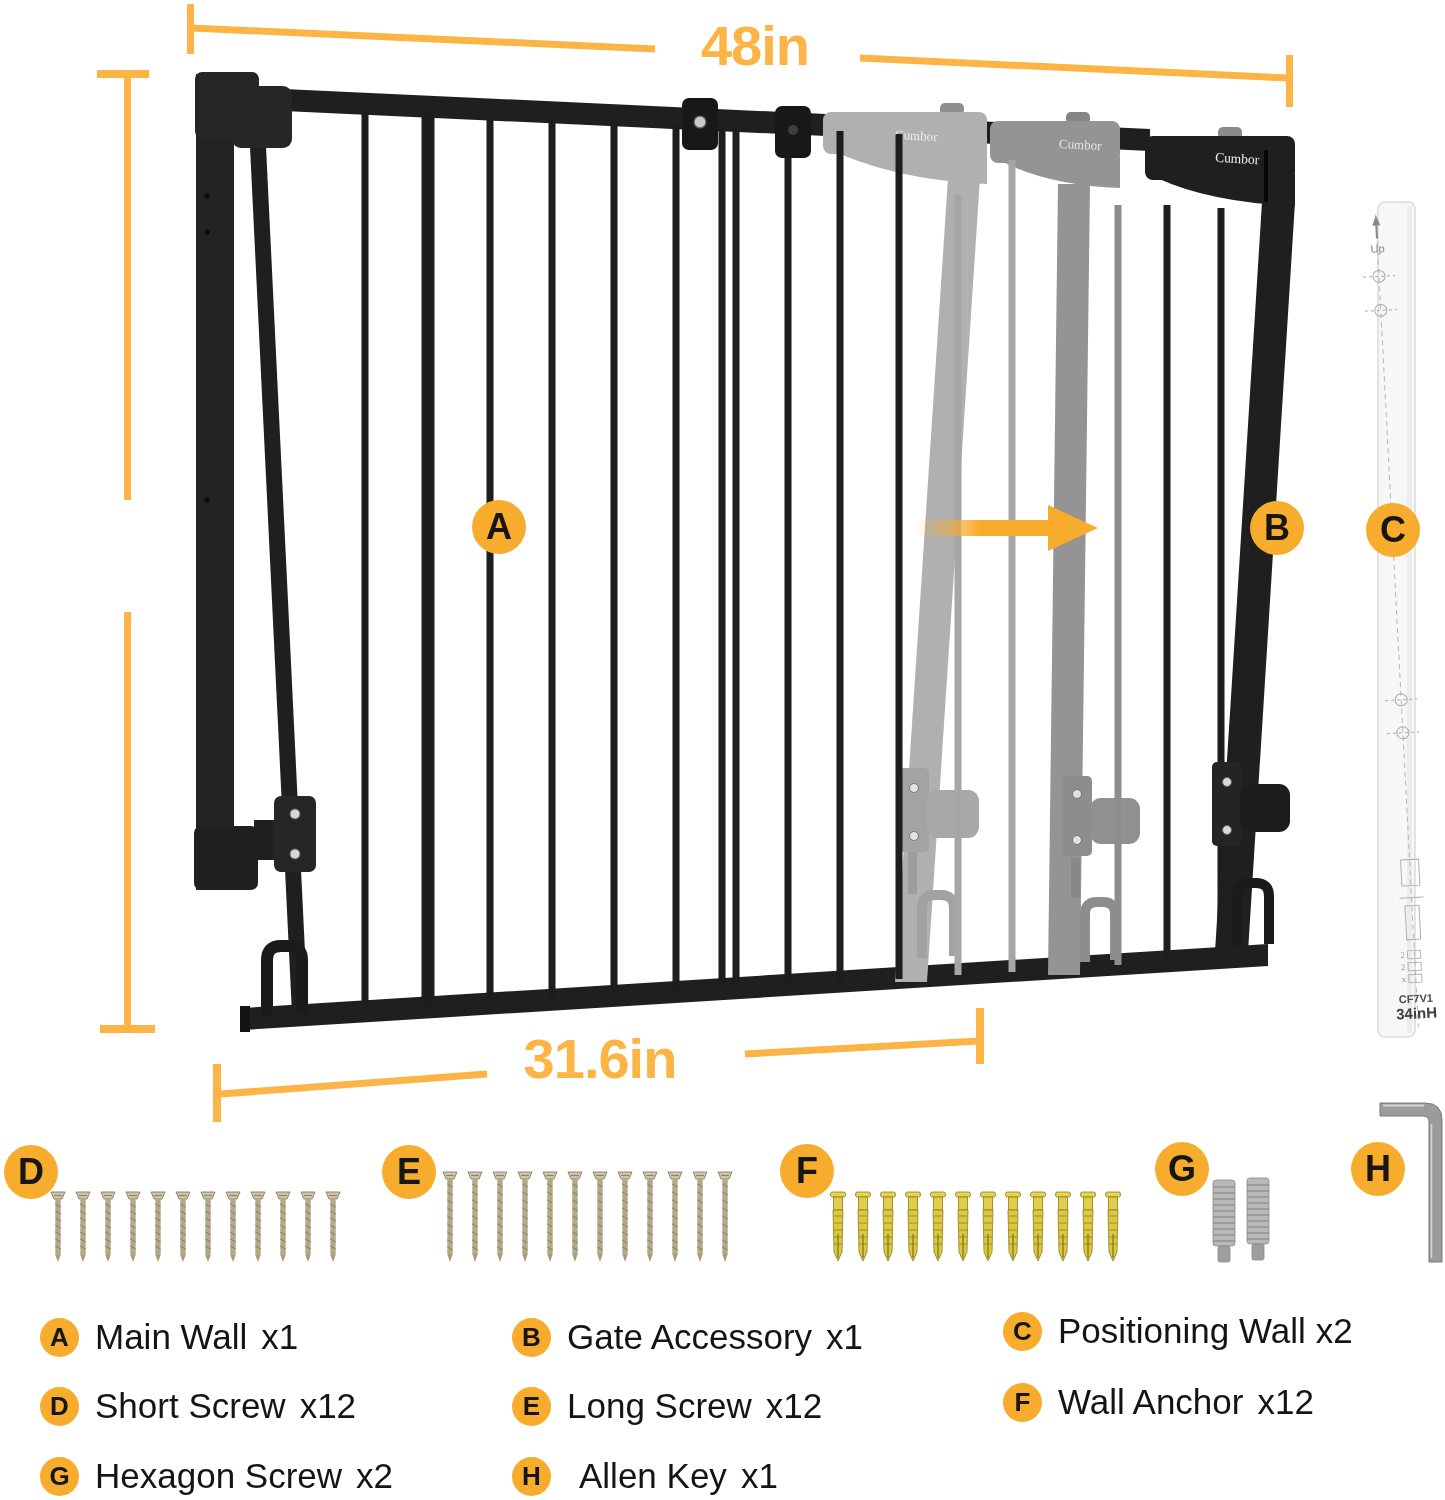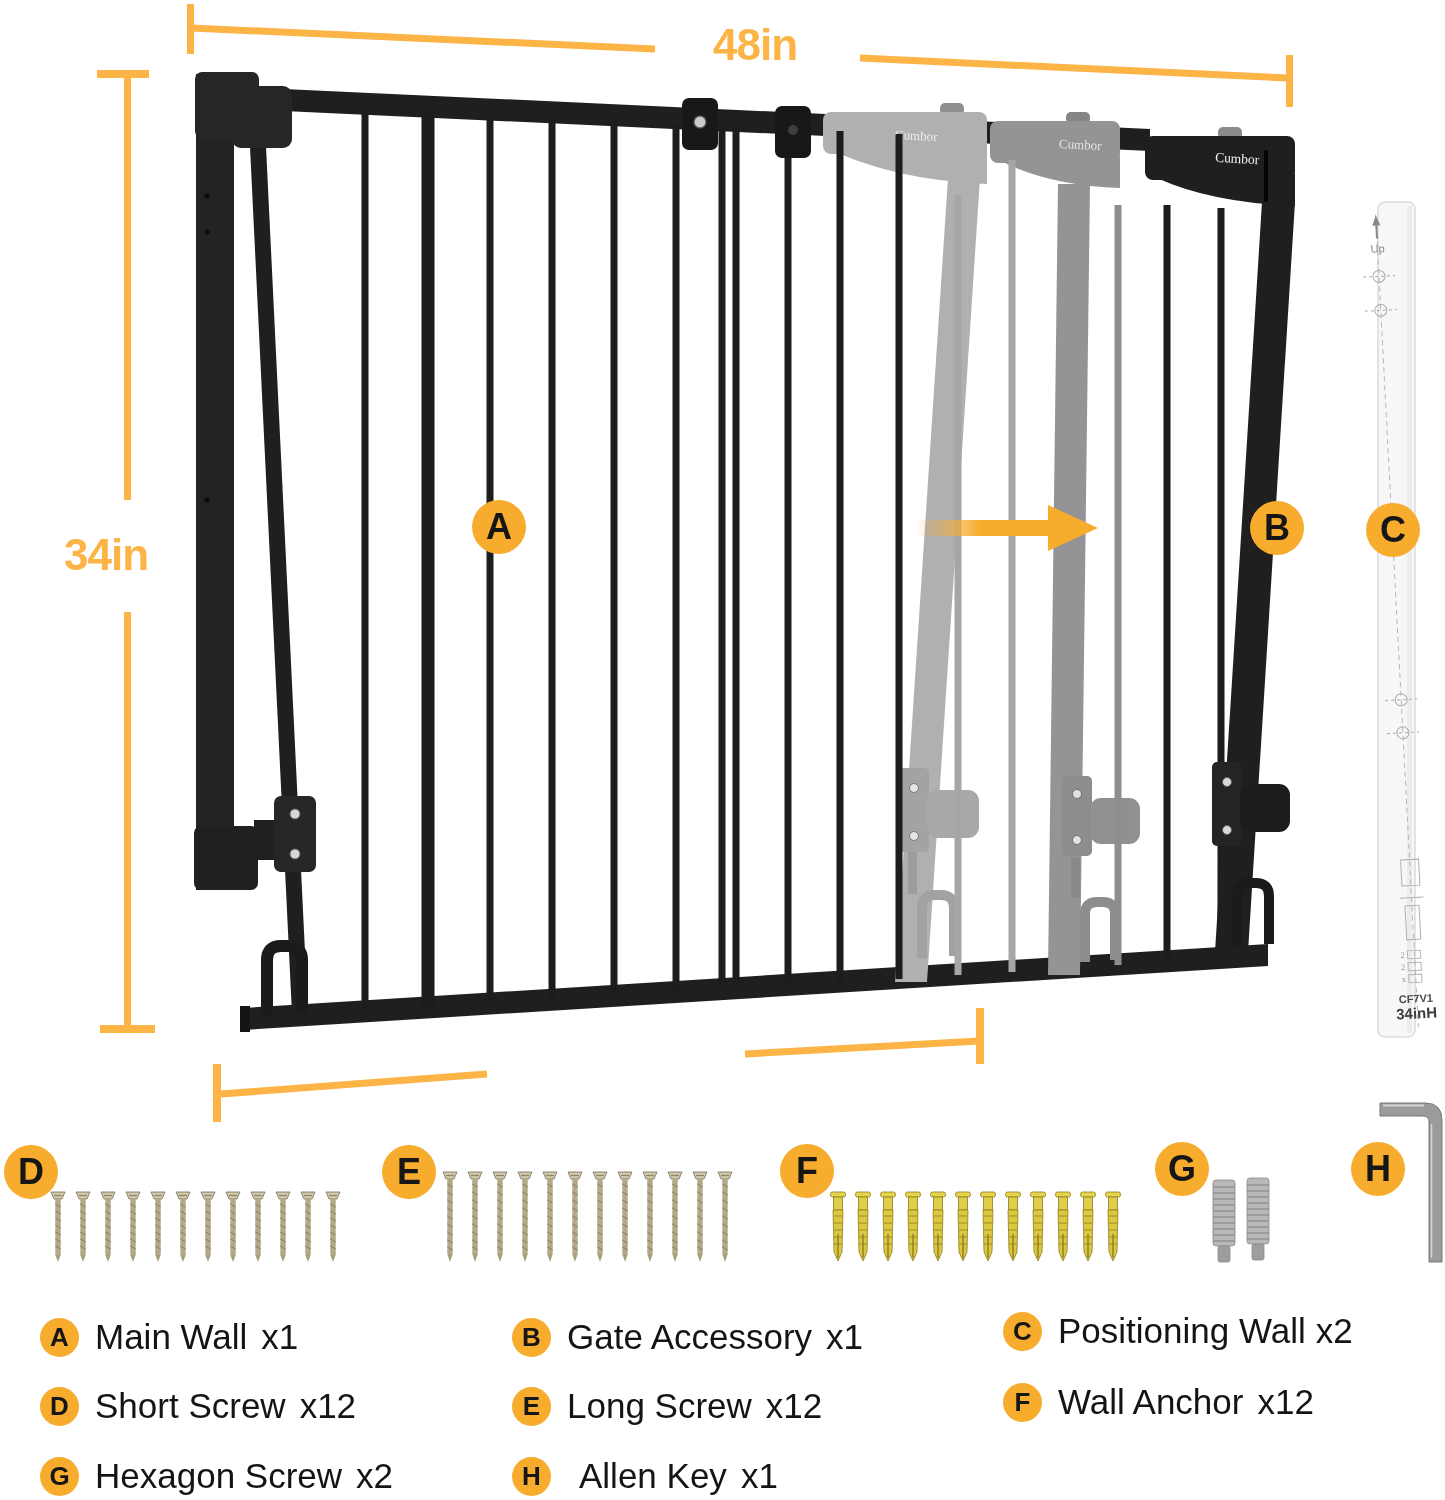--- a/index.html
+++ b/index.html
@@ -1,19 +1,19 @@
 <!DOCTYPE html>
 <html style="--accent: #F7AC2E; --dim_yellow: #FBB445; --gate_black: #1f1f1f; --ghost_light: #b0b0b0; --ghost_mid: #949494; --screw_tan: #b3a887; --anchor_gold: #e0ce4a; --stud_silver: #b8b8b8; --plate_white: #f7f7f7;"><head>
 <meta charset="utf-8">
 <style>
   html,body{margin:0;padding:0;background:#ffffff;}
   #stage{position:relative;width:1445px;height:1500px;background:#fff;overflow:hidden;
          font-family:"Liberation Sans",sans-serif;}
   #gate-svg{position:absolute;left:0;top:0;}
-  .dim-label{position:absolute;font-weight:700;font-size:44px;letter-spacing:-1px;
+  .dim-label{position:absolute;font-weight:700;font-size:56px;letter-spacing:-1px;
              color:var(--dim_yellow,#FBB445);transform:translate(-50%,-50%);white-space:nowrap;}
   .dbadge{position:absolute;width:54px;height:54px;border-radius:50%;
           background:var(--accent,#F7AC2E);color:#161616;text-align:center;
           font-weight:700;font-size:36px;line-height:54px;}
   .legend-item{position:absolute;display:flex;align-items:center;white-space:nowrap;
                font-size:35px;color:#141414;}
   .legend-badge{width:39px;height:39px;border-radius:50%;background:var(--accent,#F7AC2E);
                 color:#161616;text-align:center;font-weight:700;font-size:26px;line-height:39px;
                 margin-right:16px;flex:none;}
   .legend-count{margin-left:14px;}
@@ -281,21 +281,21 @@
         <use href="#stud" x="1258" y="1178"></use>
   </g>
   <g>
     <path d="M1380,1103 L1425,1103 Q1442,1103 1442,1120 L1442,1262 L1429,1262 L1429,1122 Q1429,1116 1423,1116 L1380,1116 Z" fill="#9b9b9b" stroke="#787878" stroke-width="1"></path>
     <line x1="1383" y1="1105.5" x2="1424" y2="1105.5" stroke="#d6d6d6" stroke-width="2"></line>
     <line x1="1431.5" y1="1124" x2="1431.5" y2="1258" stroke="#d6d6d6" stroke-width="1.5"></line>
   </g>
 </svg>
 
 <div class="dim-label" style="left:755px;top:45px;">48in</div>
-<div class="dim-label" style="left:106px;top:555px;">34in</div>
+<div class="dim-label" style="left:600px;top:1058px;">31.6in</div>
 
 <div class="dbadge" style="left:472px;top:500px;">A</div>
 <div class="dbadge" style="left:1250px;top:501px;">B</div>
 <div class="dbadge" style="left:1366px;top:503px;">C</div>
 <div class="dbadge" style="left:4px;top:1145px;">D</div>
 <div class="dbadge" style="left:382px;top:1145px;">E</div>
 <div class="dbadge" style="left:780px;top:1144px;">F</div>
 <div class="dbadge" style="left:1155px;top:1142px;">G</div>
 <div class="dbadge" style="left:1351px;top:1142px;">H</div>
 

